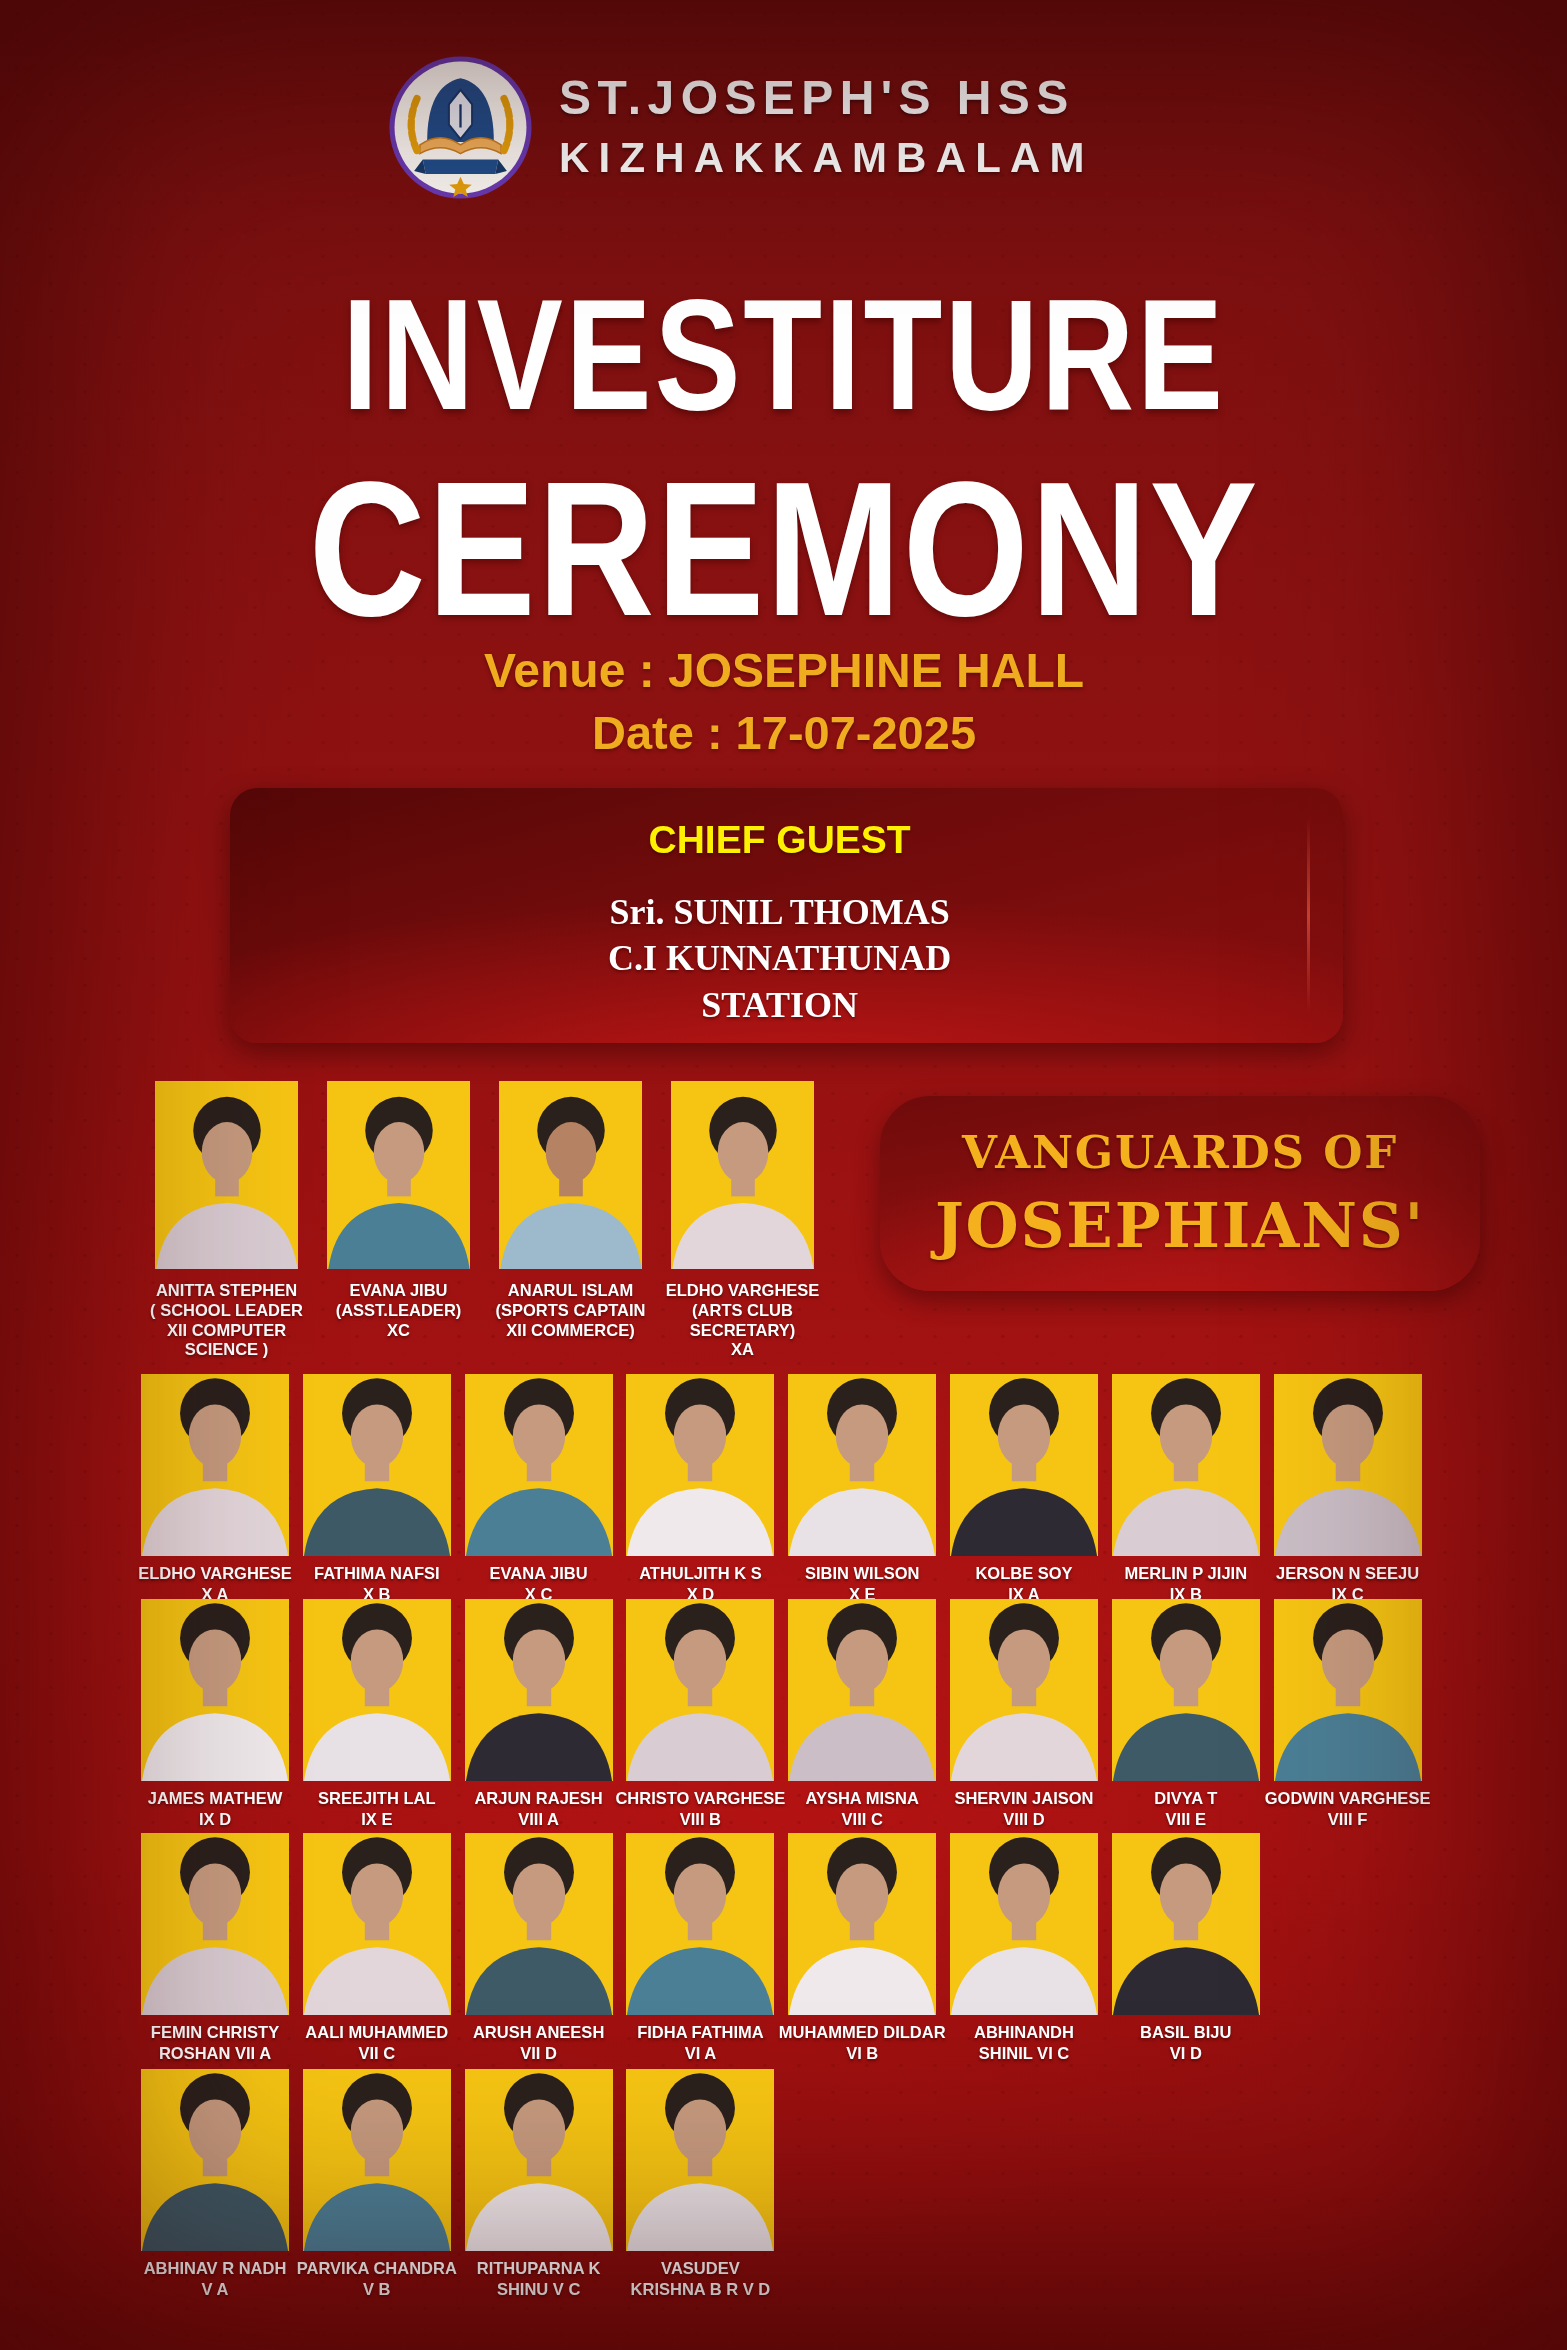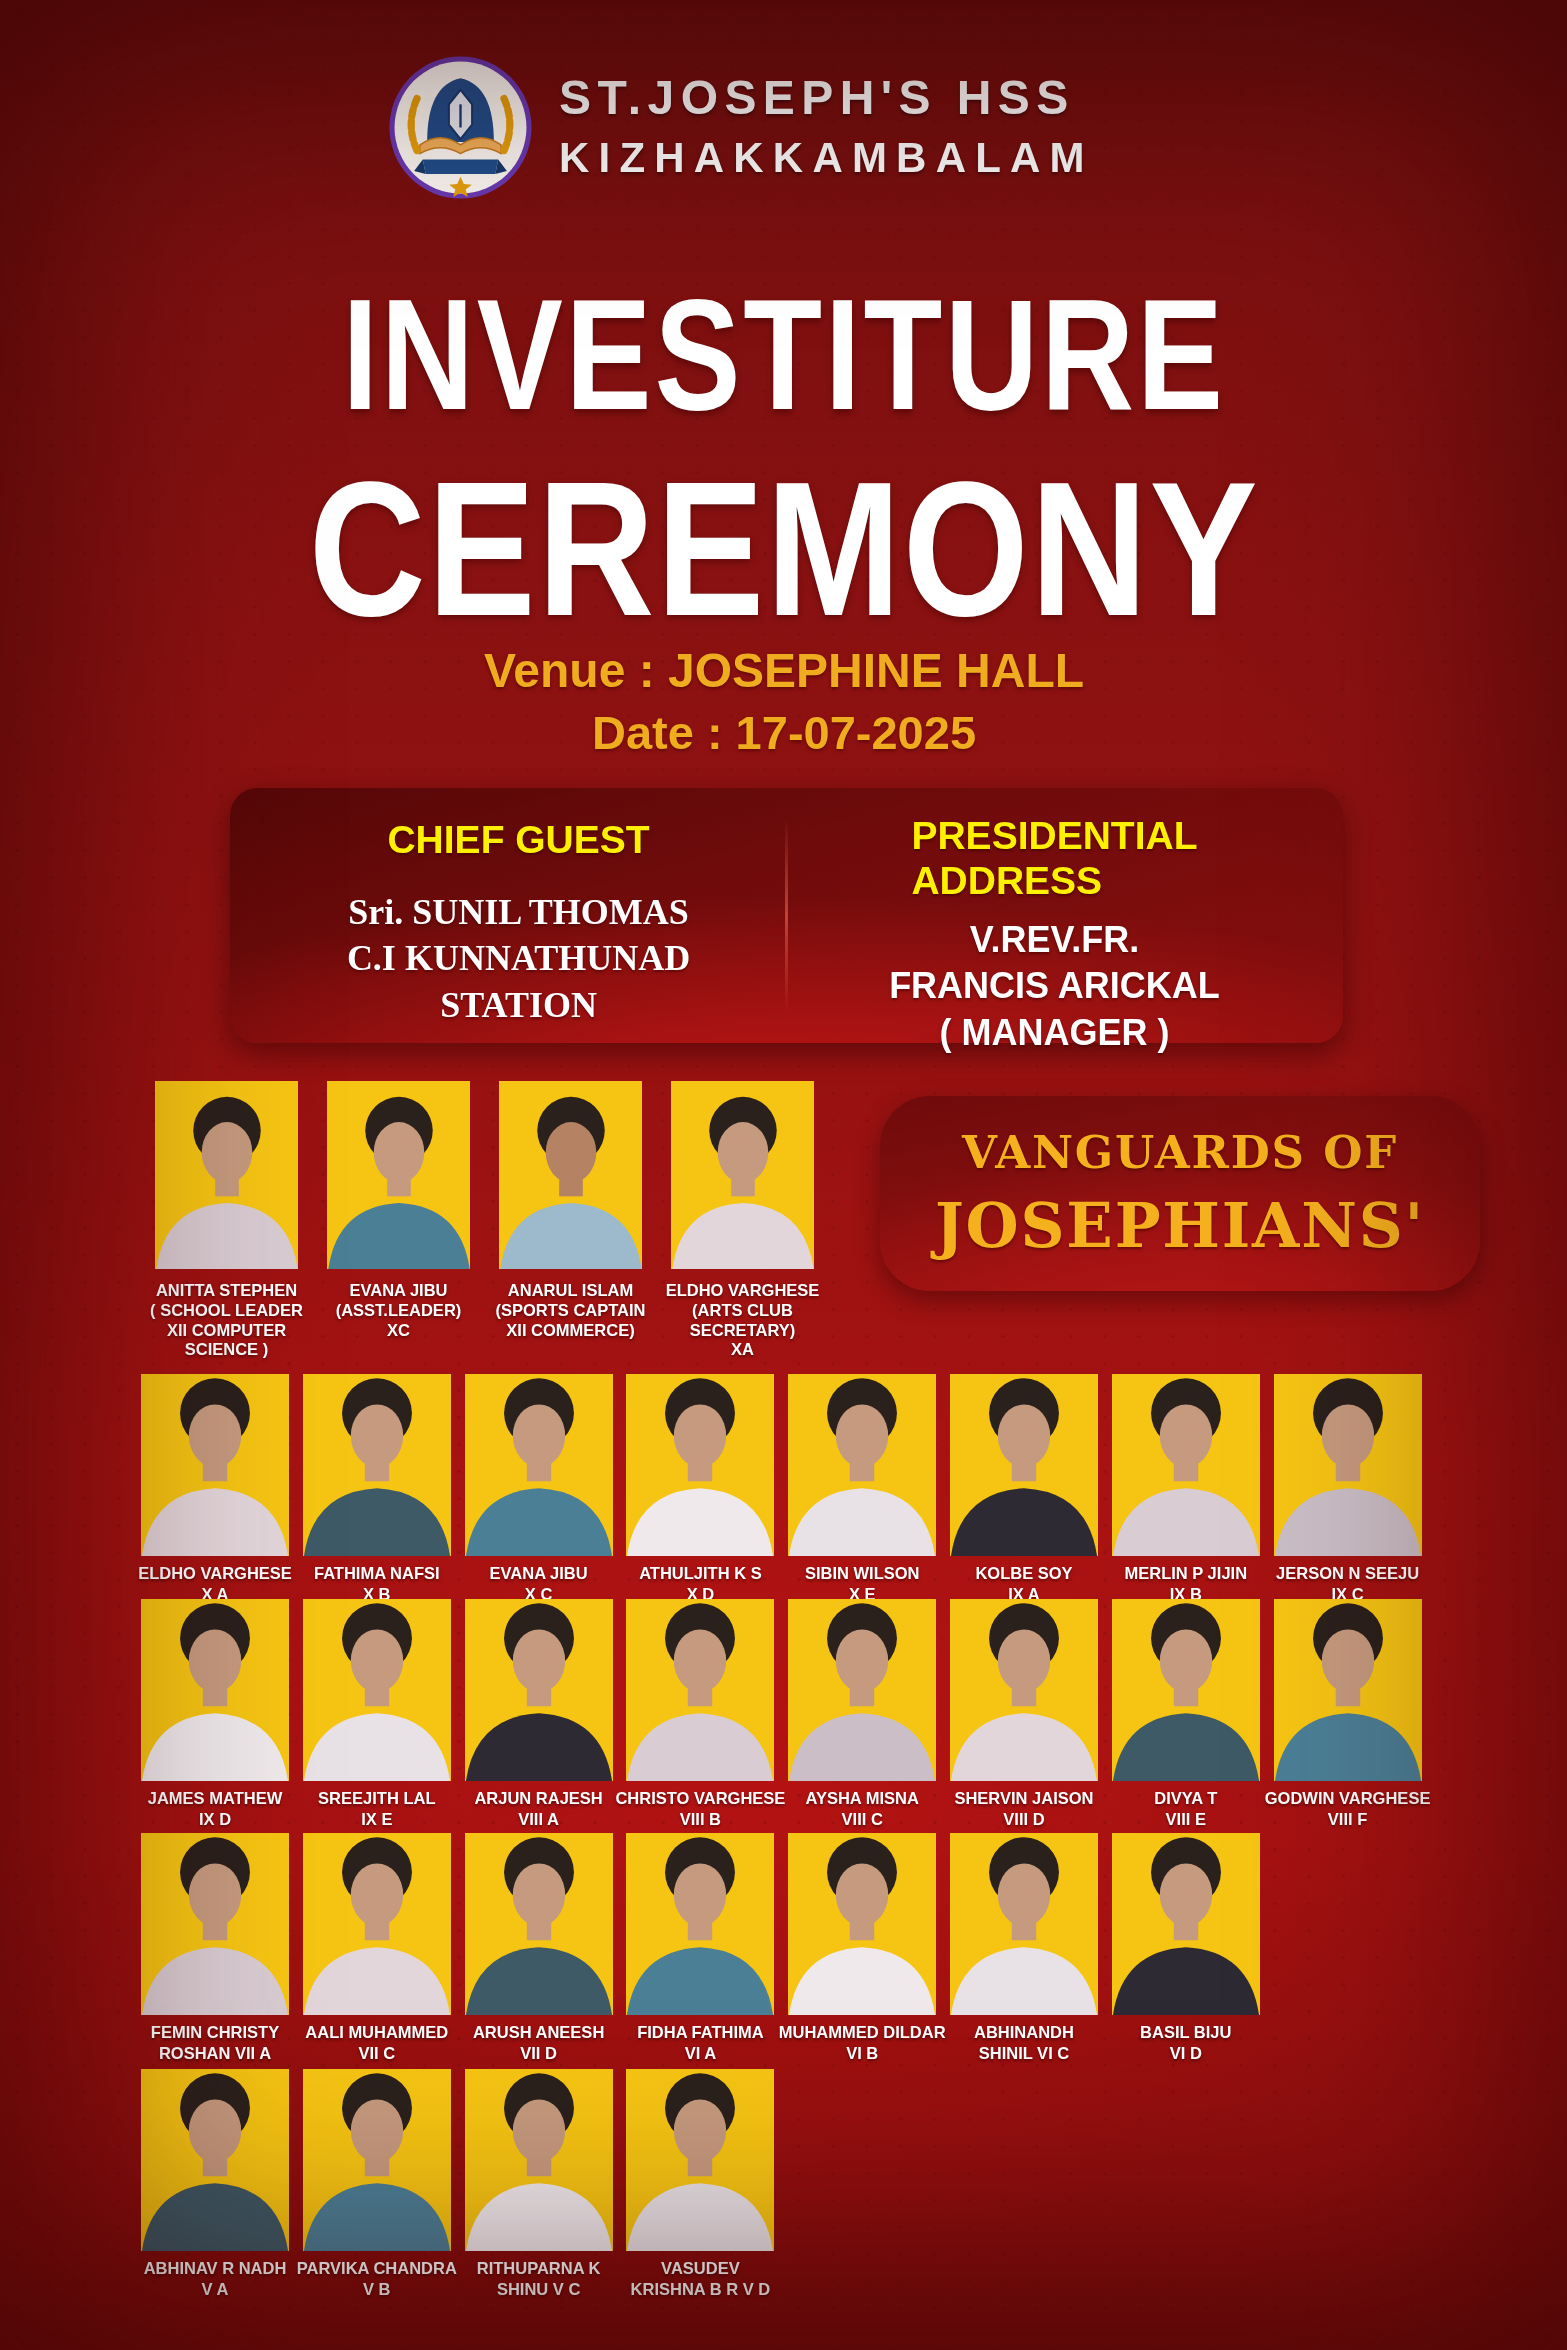--- a/index.html
+++ b/index.html
@@ -50,21 +50,21 @@
   .guest-panel{
     position:absolute; left:230px; top:788px; width:1113px; height:255px; border-radius:27.5px;
     display:flex; align-items:stretch; padding:26px 27.5px;
     background:
       radial-gradient(120% 130% at 50% 118%, rgba(200,22,22,.85), rgba(200,22,22,0) 58%),
       linear-gradient(165deg,#560707 0%,#6f0b0b 38%,#8c0f0f 100%);
     box-shadow:0 9.2px 27.5px rgba(30,0,0,.45);
   }
   .gcol{ flex:1 1 0; display:flex; flex-direction:column; align-items:center; }
   .ghead{ font-size:39px; font-weight:bold; color:#FDF000; line-height:1.15; white-space:nowrap;
-          text-shadow:0 1.8px 2.8px rgba(60,0,0,.6); text-align:left; }
+          text-shadow:0 1.8px 2.8px rgba(60,0,0,.6); text-align:right; }
   .chief .ghead{ margin-top:3.7px; }
   .gbody{ margin-top:auto; margin-bottom:auto; font-size:36px; font-weight:bold; color:#fff;
           line-height:1.3; text-align:center; text-shadow:0 1.8px 2.8px rgba(60,0,0,.55); }
   .gbody div{ white-space:nowrap; }
   .chief .gbody{ margin-top:26px;font-family:Liberation Serif, serif; }
   .pres .gbody{ margin-top:13px; }
   .gdivider{ width:2.8px; margin:3.7px 5.5px; align-self:stretch;
     background:linear-gradient(180deg, rgba(255,120,90,0), rgba(255,110,80,.55) 50%, rgba(255,120,90,0)); }
 
   
@@ -137,31 +137,20 @@
   <div class="guest-panel">
     <div class="gcol chief">
       <div class="ghead">CHIEF GUEST</div>
       <div class="gbody">
         <div>Sri. SUNIL THOMAS</div>
         <div>C.I KUNNATHUNAD</div>
         <div>STATION</div>
       </div>
     </div>
     <div class="gdivider"></div>
-    <div class="gcol pres">
-      <div class="ghead">
-        <div>PRESIDENTIAL</div>
-        <div>ADDRESS</div>
-      </div>
-      <div class="gbody">
-        <div>V.REV.FR.</div>
-        <div>FRANCIS ARICKAL</div>
-        <div>( MANAGER )</div>
-      </div>
-    </div>
   </div>
 
   <div class="row1">
 
     <div class="lead-card">
       <div class="photo lead-photo">
         <svg viewBox="0 0 100 110">
             <circle cx="50" cy="27" r="20" fill="#2A201C"></circle>
             <ellipse cx="50" cy="40" rx="15" ry="18" fill="#C59A7E"></ellipse>
             <rect x="43" y="52" width="14" height="14" fill="#C59A7E"></rect>

